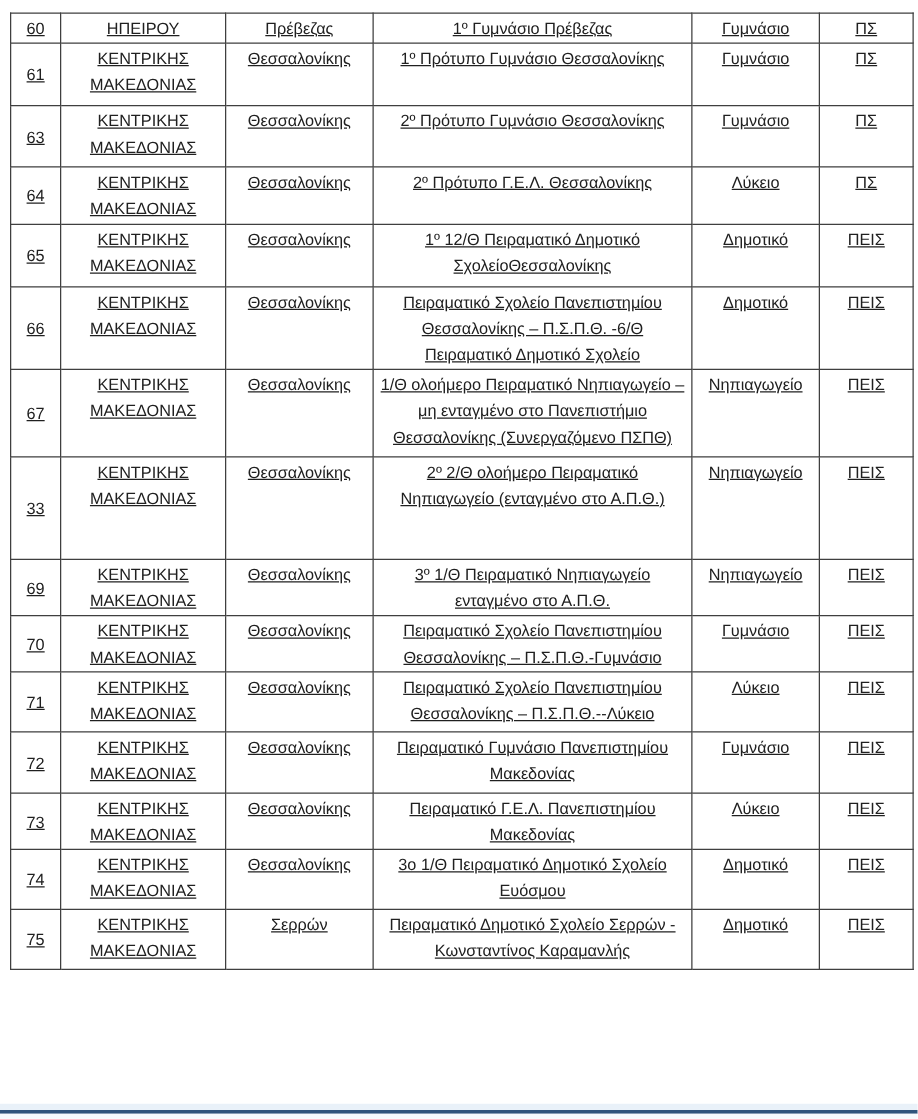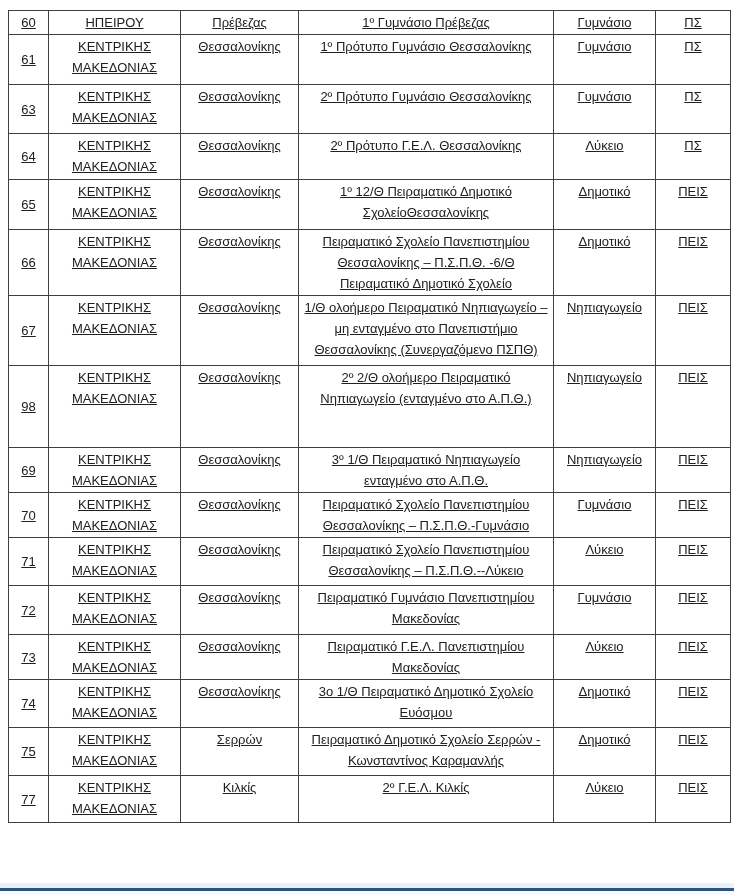--- a/index.html
+++ b/index.html
@@ -155,21 +155,21 @@
         </tr>
         <tr>
           <td class="num">67</td>
           <td class="region">ΚΕΝΤΡΙΚΗΣ ΜΑΚΕΔΟΝΙΑΣ</td>
           <td class="prefecture">Θεσσαλονίκης</td>
           <td class="school">1/Θ ολοήμερο Πειραματικό Νηπιαγωγείο – μη ενταγμένο στο Πανεπιστήμιο Θεσσαλονίκης (Συνεργαζόμενο ΠΣΠΘ)</td>
           <td class="type">Νηπιαγωγείο</td>
           <td class="desig">ΠΕΙΣ</td>
         </tr>
         <tr>
-          <td class="num">98</td>
+          <td class="num">33</td>
           <td class="region">ΚΕΝΤΡΙΚΗΣ ΜΑΚΕΔΟΝΙΑΣ</td>
           <td class="prefecture">Θεσσαλονίκης</td>
           <td class="school">2º 2/Θ ολοήμερο Πειραματικό Νηπιαγωγείο (ενταγμένο στο Α.Π.Θ.)</td>
           <td class="type">Νηπιαγωγείο</td>
           <td class="desig">ΠΕΙΣ</td>
         </tr>
         <tr>
           <td class="num">69</td>
           <td class="region">ΚΕΝΤΡΙΚΗΣ ΜΑΚΕΔΟΝΙΑΣ</td>
           <td class="prefecture">Θεσσαλονίκης</td>
@@ -216,28 +216,20 @@
           <td class="school">3ο 1/Θ Πειραματικό Δημοτικό Σχολείο Ευόσμου</td>
           <td class="type">Δημοτικό</td>
           <td class="desig">ΠΕΙΣ</td>
         </tr>
         <tr>
           <td class="num">75</td>
           <td class="region">ΚΕΝΤΡΙΚΗΣ ΜΑΚΕΔΟΝΙΑΣ</td>
           <td class="prefecture">Σερρών</td>
           <td class="school">Πειραματικό Δημοτικό Σχολείο Σερρών - Κωνσταντίνος Καραμανλής</td>
           <td class="type">Δημοτικό</td>
-          <td class="desig">ΠΕΙΣ</td>
-        </tr>
-        <tr>
-          <td class="num">77</td>
-          <td class="region">ΚΕΝΤΡΙΚΗΣ ΜΑΚΕΔΟΝΙΑΣ</td>
-          <td class="prefecture">Κιλκίς</td>
-          <td class="school">2º Γ.Ε.Λ. Κιλκίς</td>
-          <td class="type">Λύκειο</td>
           <td class="desig">ΠΕΙΣ</td>
         </tr>
       </tbody>
   </table>
 
   <div class="bottom-divider">
     <div class="glow"></div>
     <div class="line" style="background: rgb(48, 84, 124);"></div>
     <div class="under"></div>
   </div>

